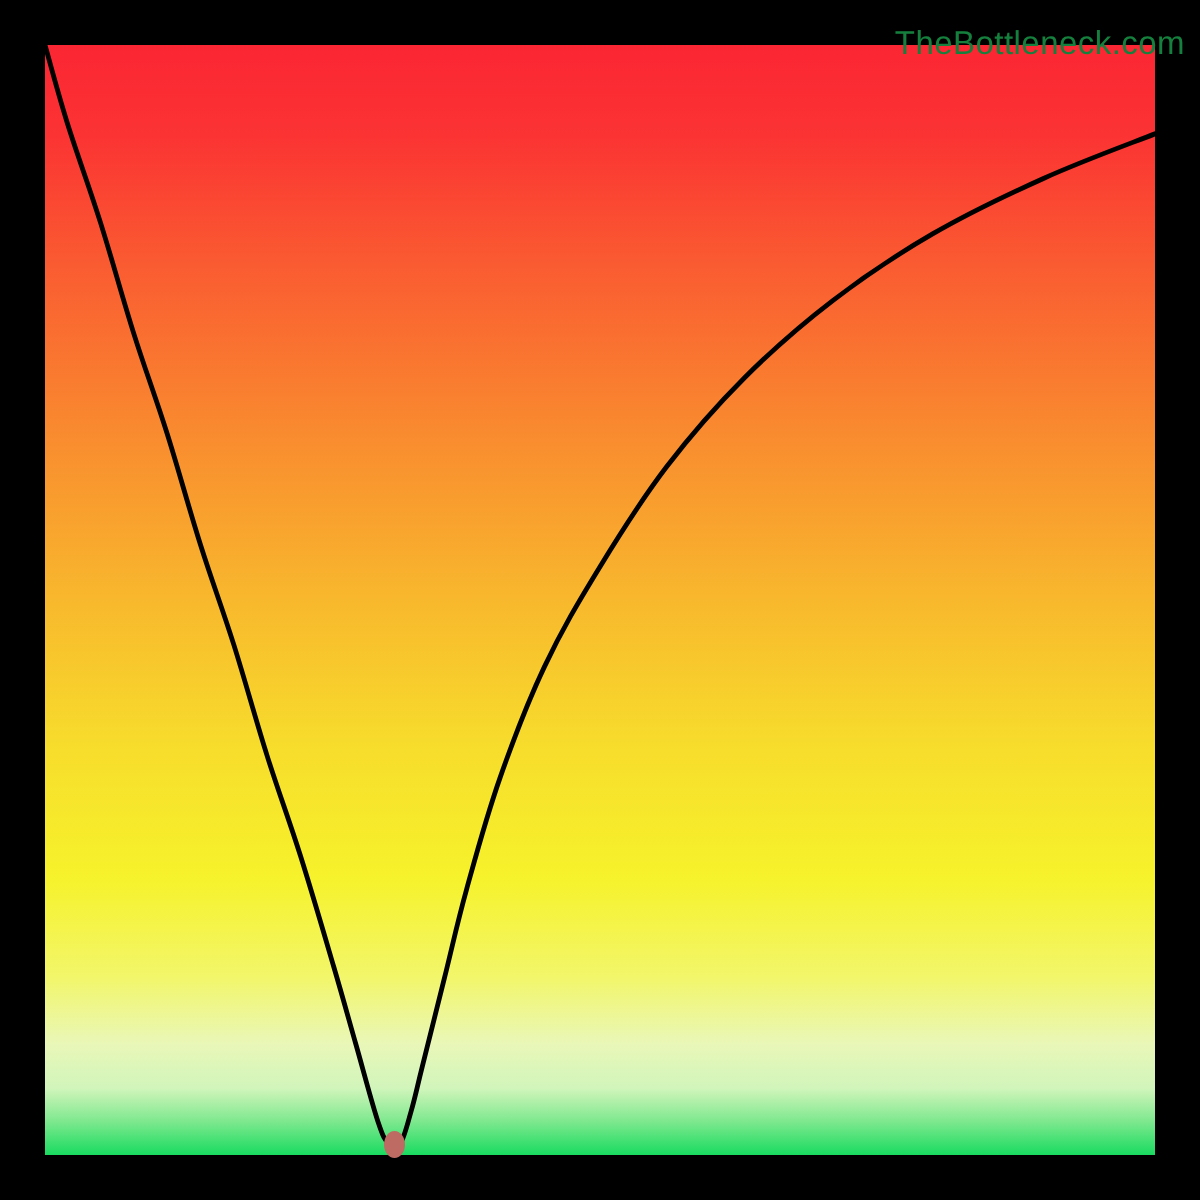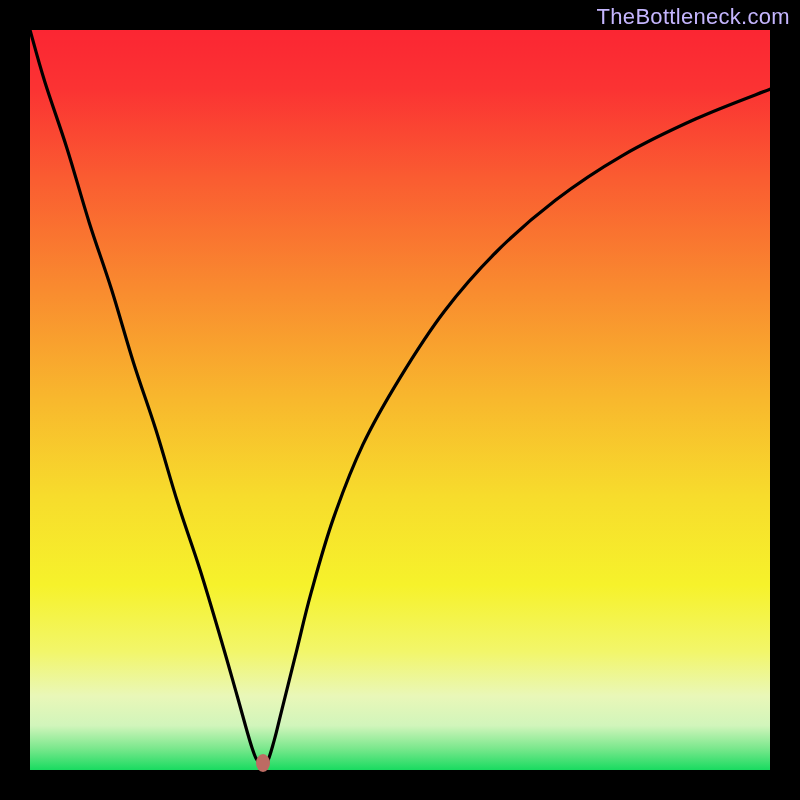--- a/index.html
+++ b/index.html
@@ -12,23 +12,23 @@
     overflow: hidden;
   }
   .frame {
     position: relative;
     width: 800px;
     height: 800px;
     background: #000;
   }
   .watermark {
     position: absolute;
-    top: 4px;
+    top: 16px;
     right: 10px;
-    color: #c4b5fd;
+    color: #15803d;
     font-size: 22px;
     letter-spacing: 0.3px;
     z-index: 5;
     user-select: none;
   }
   svg.plot {
     position: absolute;
     left: 30px;
     top: 30px;
     width: 740px;

